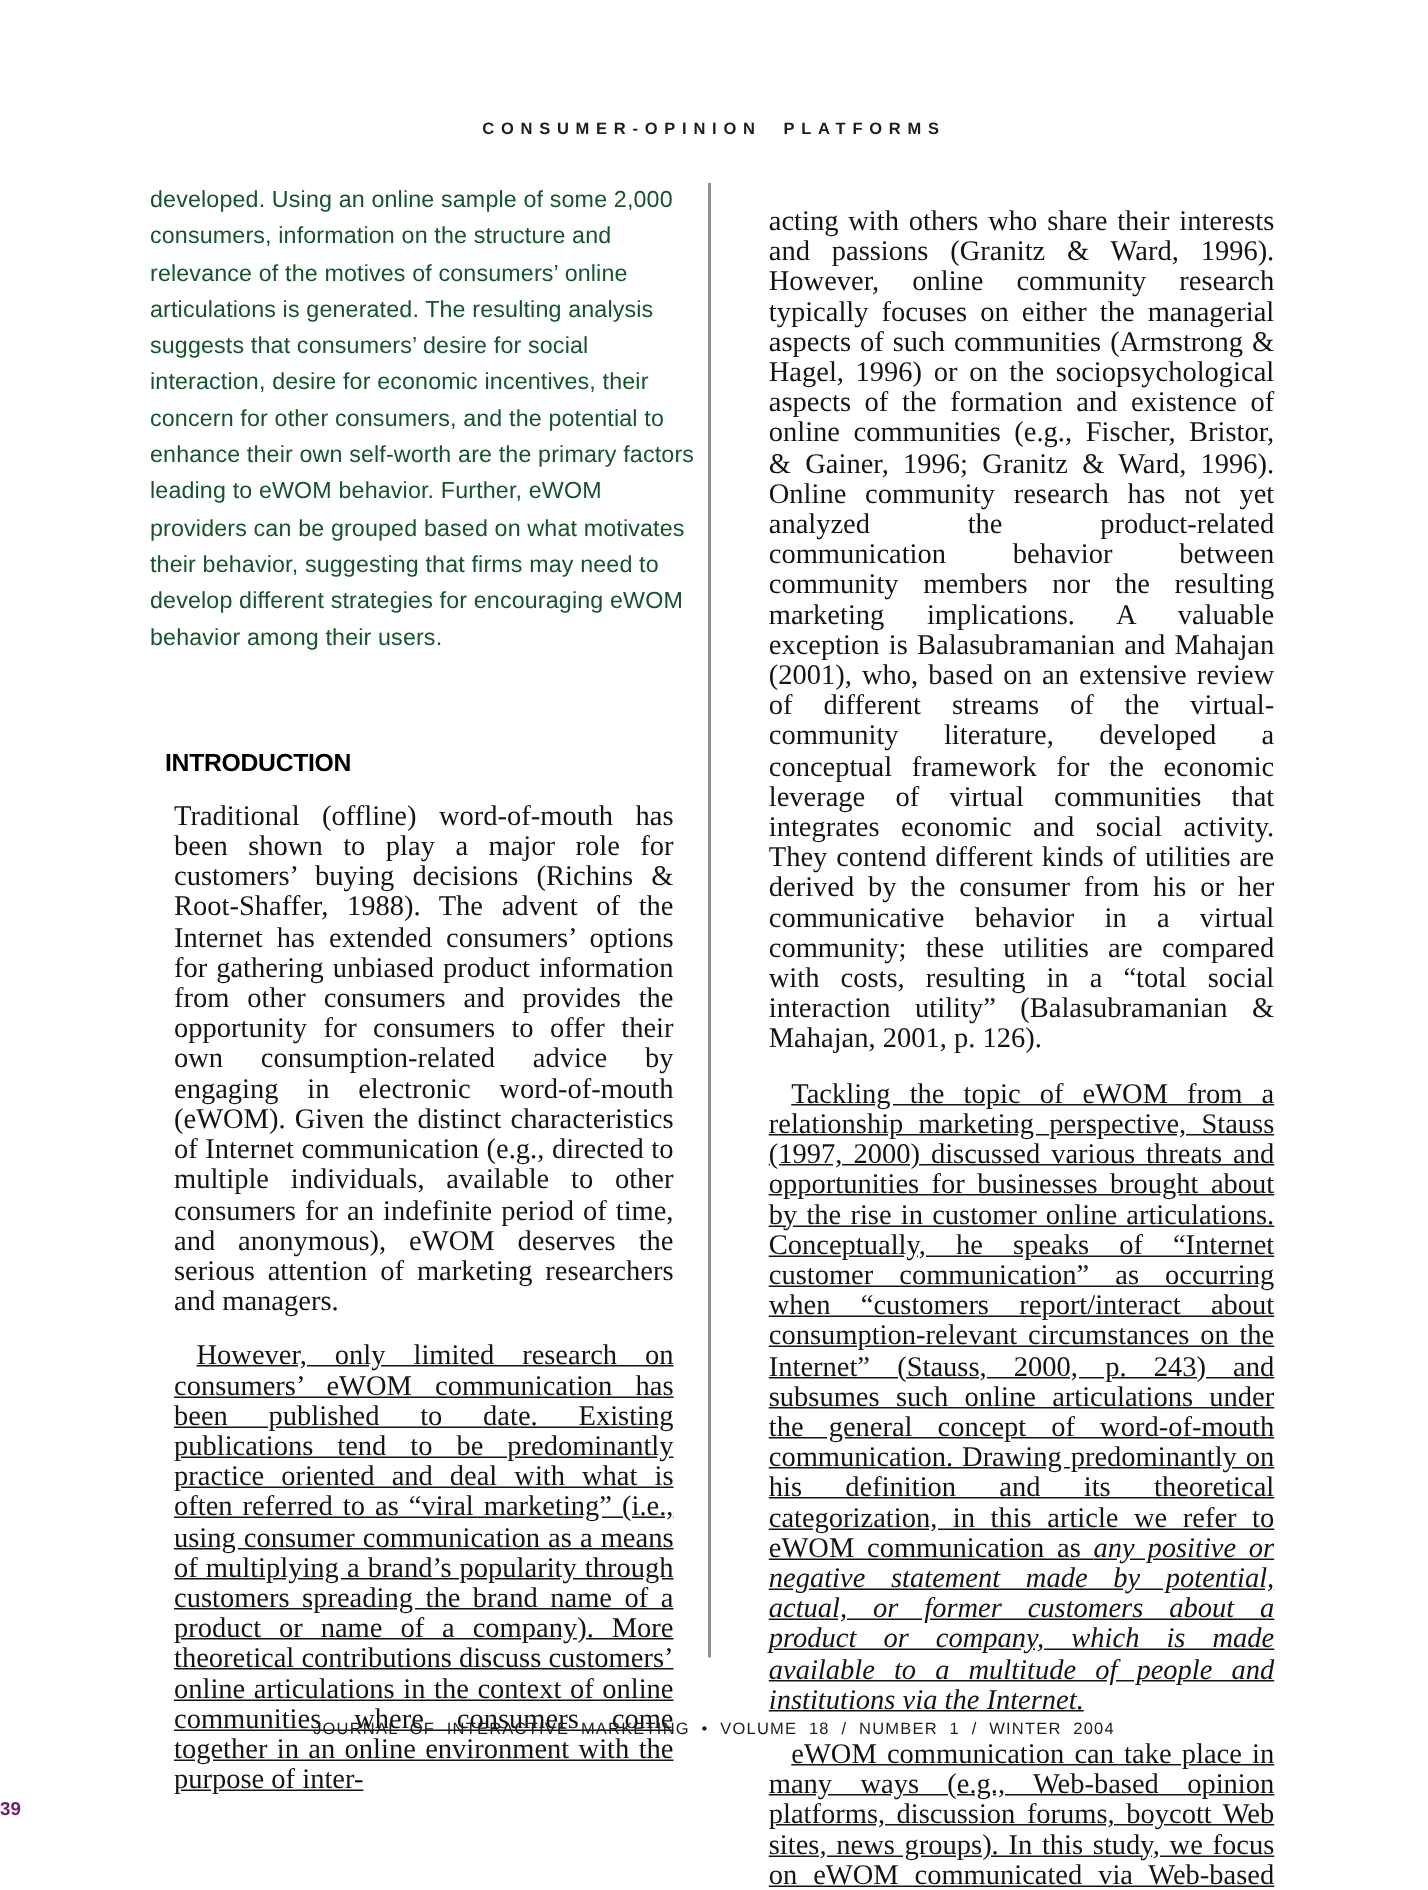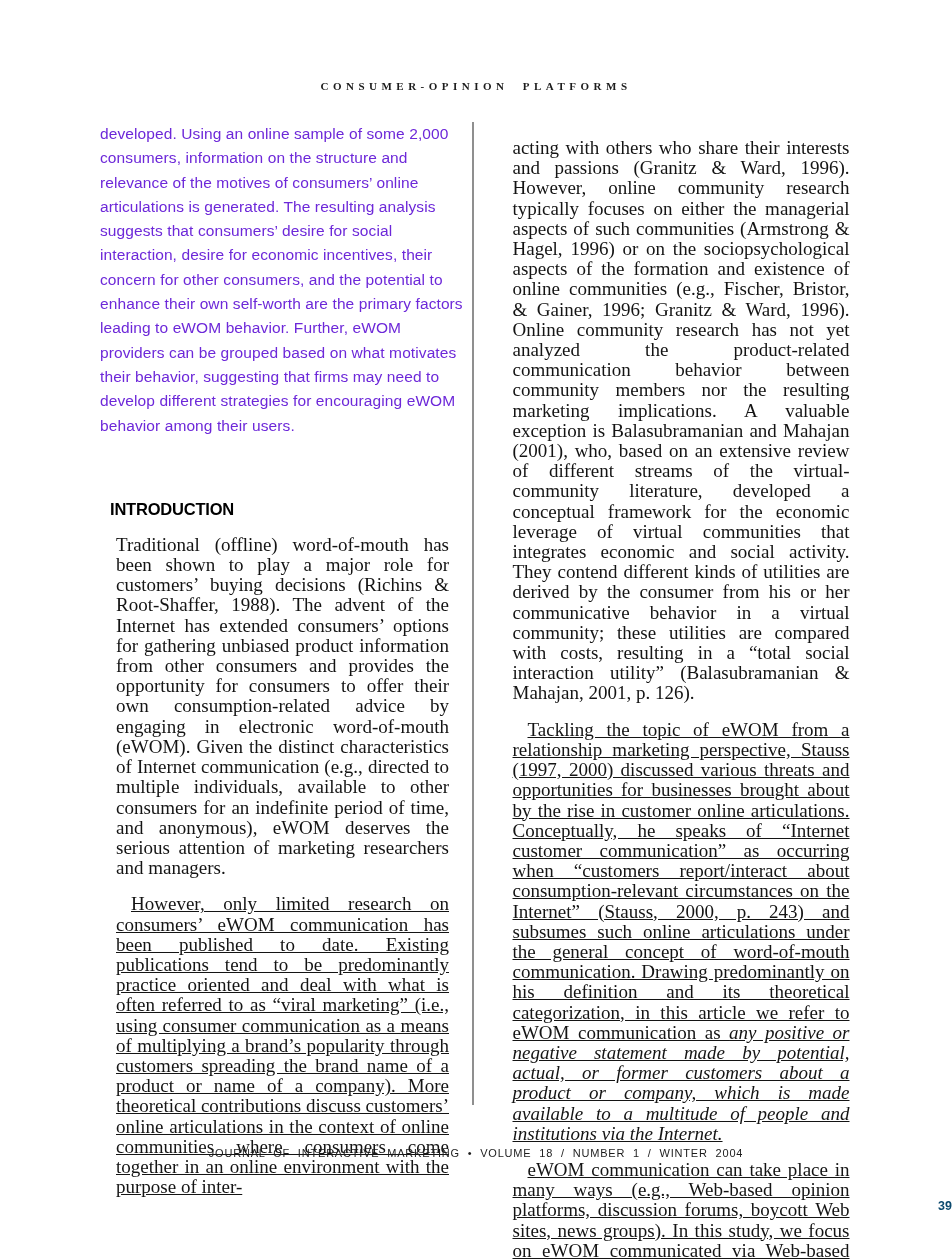--- a/index.html
+++ b/index.html
@@ -14,21 +14,21 @@
     background: #ffffff;
     overflow: hidden;
     font-family: "Liberation Serif", serif;
   }
   .running-head {
     position: absolute;
     top: 80px;
     left: 0;
     width: 100%;
     text-align: center;
-    font-family: Liberation Serif, serif;
+    font-family: Liberation Sans, sans-serif;
     font-size: 11px;
     font-weight: bold;
     letter-spacing: 4.5px;
     word-spacing: 7px;
     color: #1c1c1c;
     white-space: nowrap;
   }
   .columns {
     position: absolute;
     top: 122px;
@@ -51,21 +51,21 @@
     flex: 0 0 369px;
     width: 369px;
     margin-left: 23px;
   }
   .abstract {
     margin: 0 0 62px 0;
     font-family: "Liberation Sans", sans-serif;
     font-size: 15.5px;
     line-height: 24.3px;
     letter-spacing: 0.1px;
-    color: #6d28d9;
+    color: #14532d;
     text-align: left;
   }
   .section-heading {
     margin: 0 0 9px 10px;
     font-family: "Liberation Sans", sans-serif;
     font-size: 16.5px;
     font-weight: bold;
     letter-spacing: -0.2px;
     color: #000000;
   }
@@ -94,25 +94,25 @@
     letter-spacing: 0.8px;
     word-spacing: 4px;
     color: #1c1c1c;
     white-space: nowrap;
   }
   .page-number {
     position: absolute;
     top: 1199px;
     left: 0;
     width: 100%;
-    text-align: right;
+    text-align: left;
     font-family: "Liberation Sans", sans-serif;
     font-size: 12.5px;
     font-weight: bold;
-    color: #0c4a6e;
+    color: #701a75;
   }
 </style>
 </head>
 <body>
 
 <div class="page">
 
   <div class="running-head">CONSUMER-OPINION PLATFORMS</div>
 
   <div class="columns">

